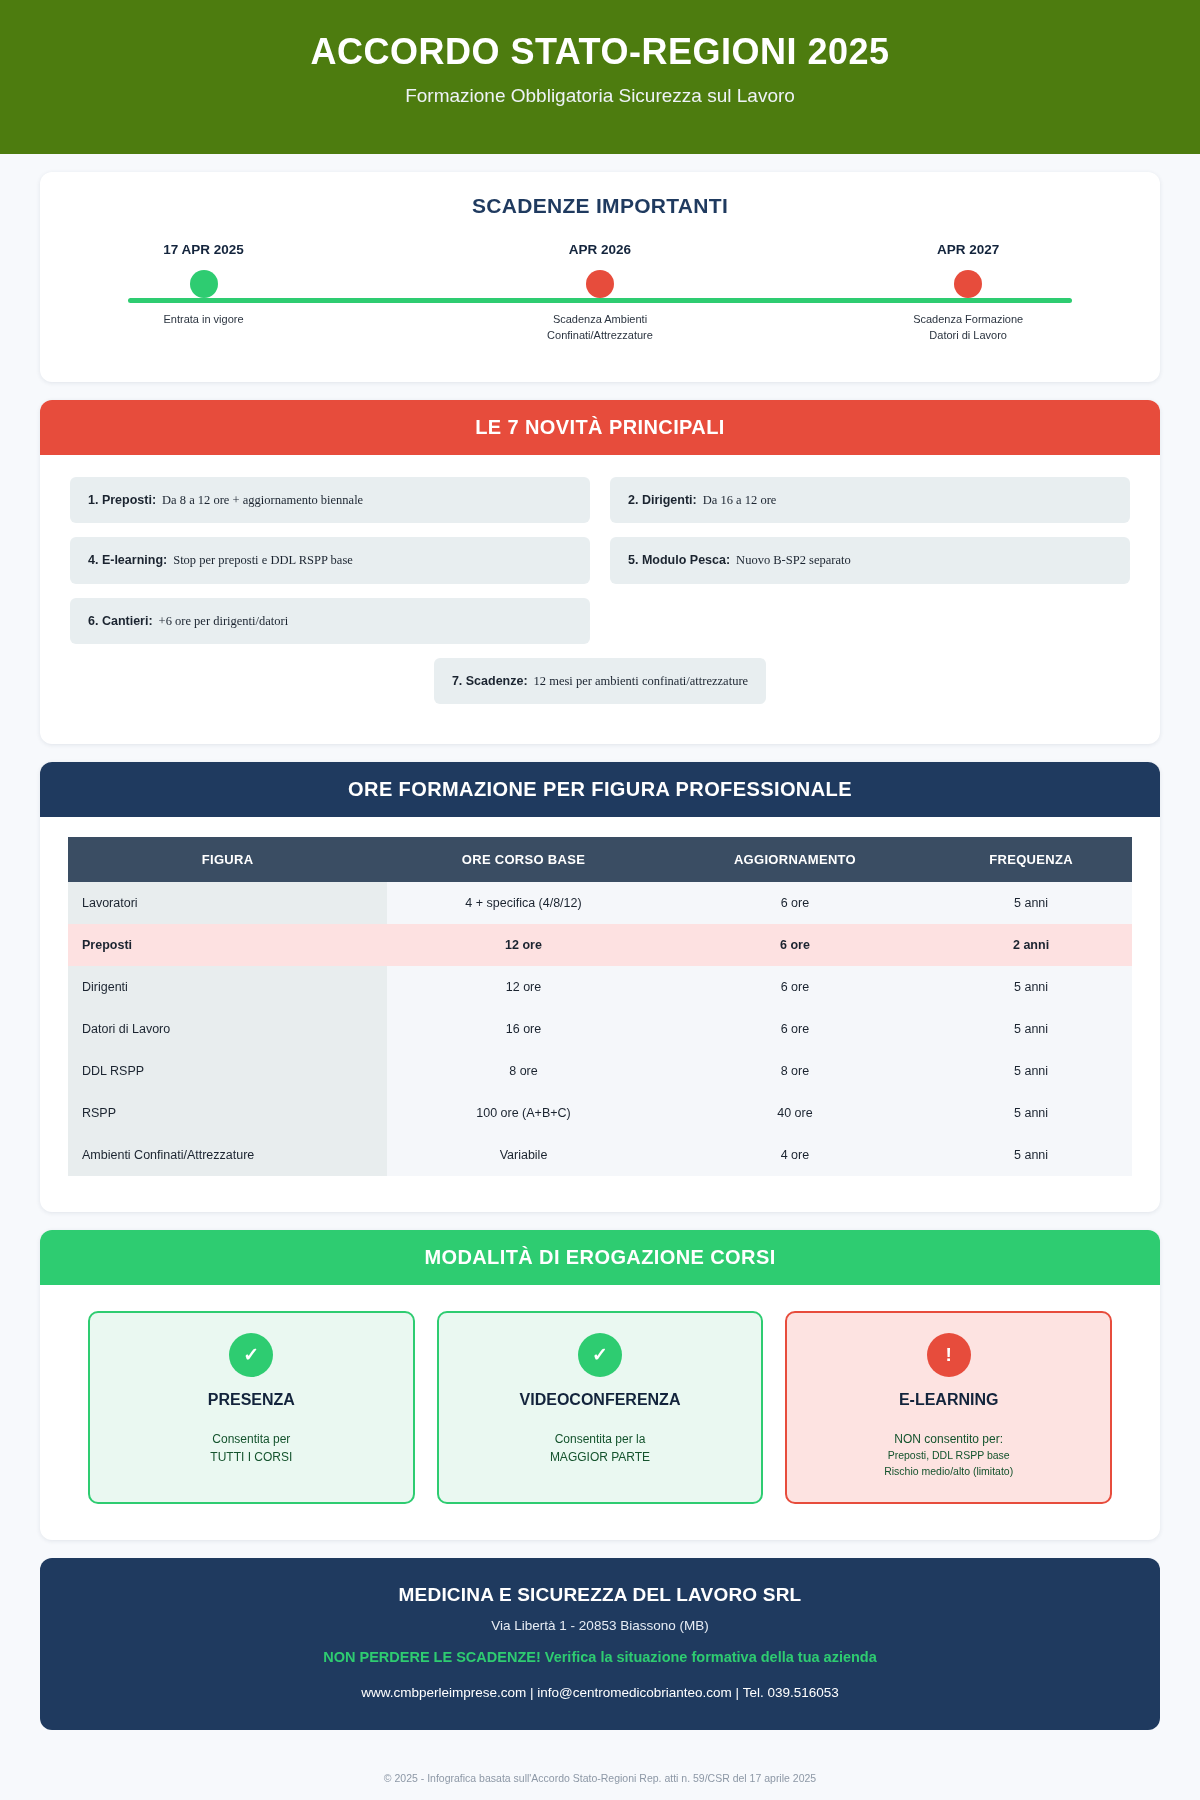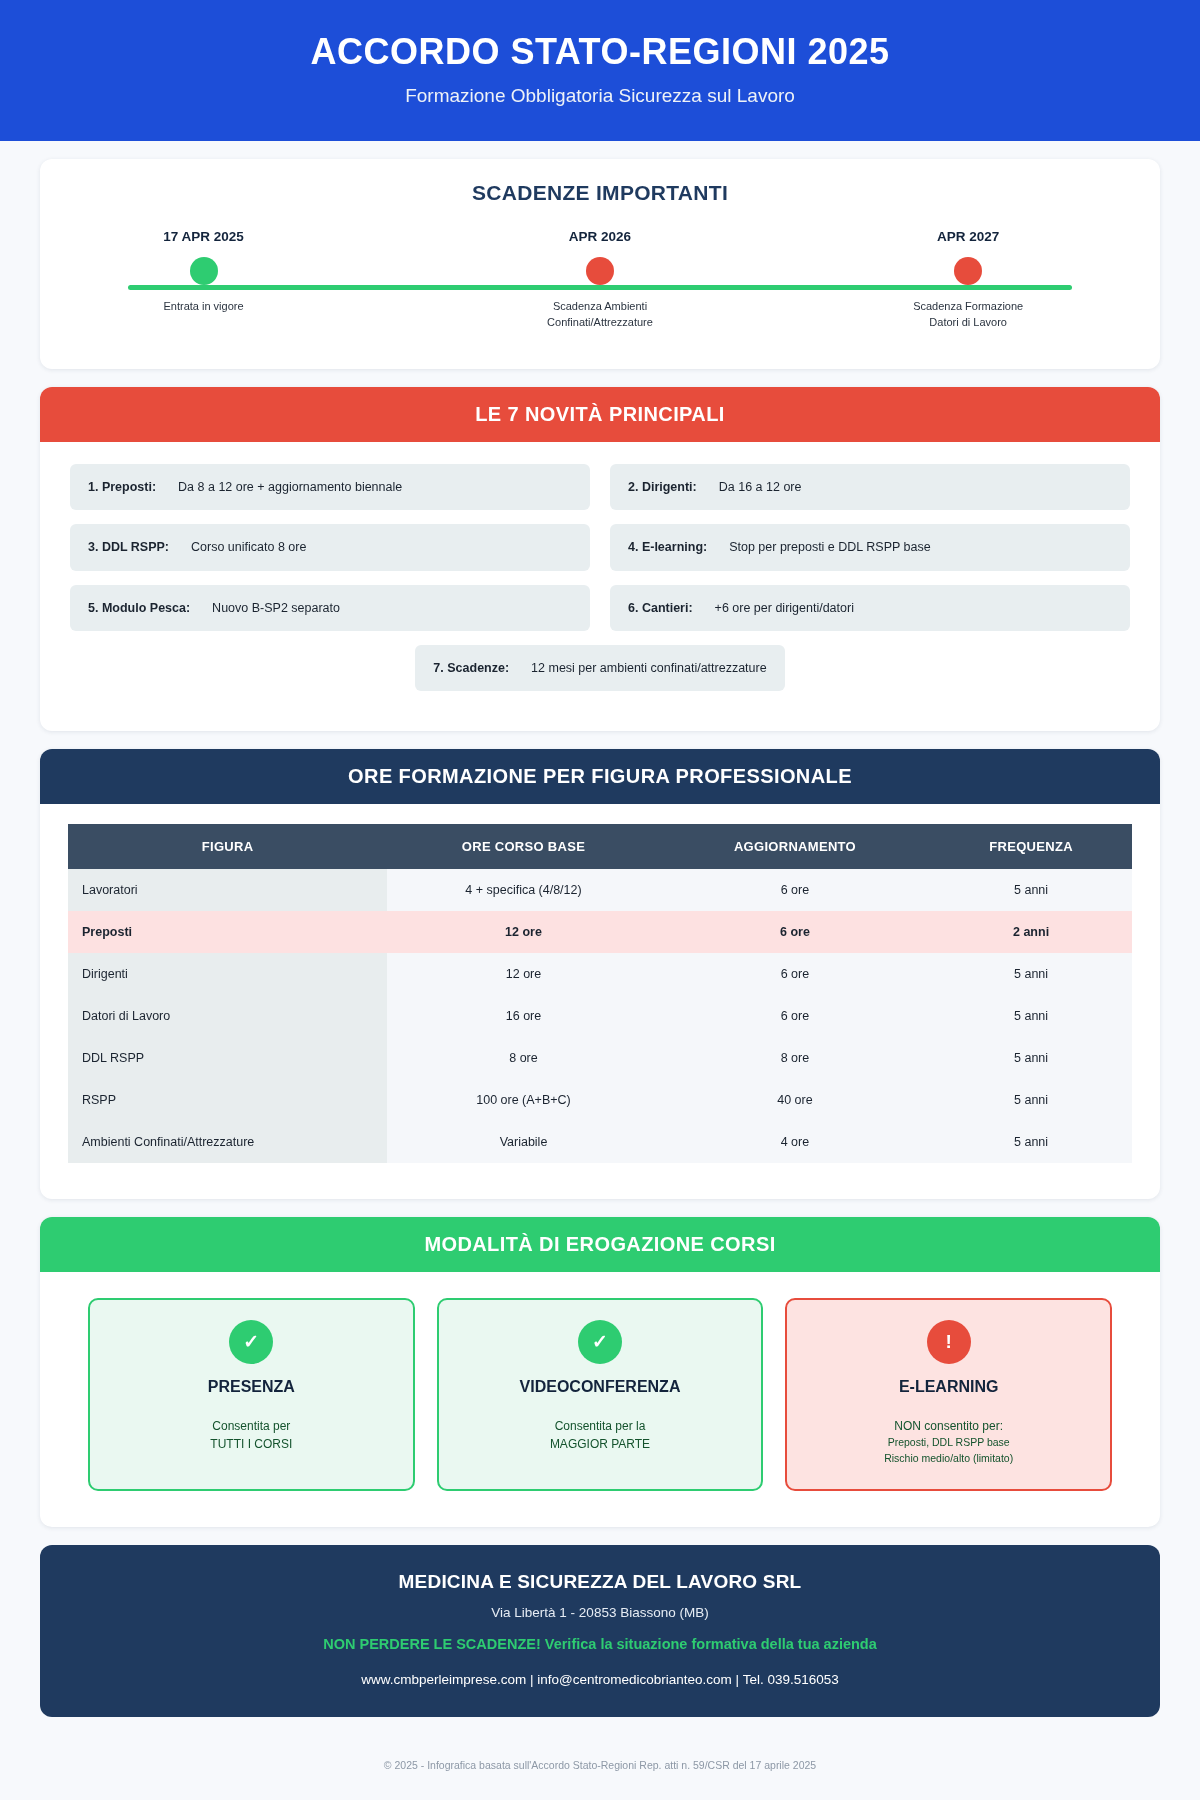--- a/index.html
+++ b/index.html
@@ -5,22 +5,22 @@
   * { box-sizing: border-box; margin: 0; padding: 0; }
   html, body {
     width: 1200px;
     background: #f7f9fc;
     font-family: "Liberation Sans", sans-serif;
   }
   body { width: 1200px; min-height: 1800px; position: relative; }
 
   
   .header {
-    background: #1d4ed8;
-    padding: 30px 20px 34px;
+    background: #4d7c0f;
+    padding: 30px 20px 47px;
     text-align: center;
   }
   .header h1 {
     color: #ffffff;
     font-size: 36px;
     font-weight: bold;
     letter-spacing: .5px;
     line-height: 1.2;
   }
   .header .subtitle {
@@ -111,21 +111,21 @@
   .novita-item {
     flex: 0 0 calc(50% - 10px);
     background: #e8eef0;
     border-radius: 6px;
     padding: 15px 18px;
     font-size: 12.5px;
     color: #1b2430;
     line-height: 1.3;
   }
   .novita-item .nv-label { font-weight: bold; }
-  .novita-item .nv-val { margin-left: 22px; }
+  .novita-item .nv-val { margin-left: 6px; font-family: Liberation Serif, serif; }
   .novita-last-row {
     display: flex;
     justify-content: center;
     margin-top: 14px;
   }
   .novita-item.wide {
     flex: 0 0 auto;
     min-width: 300px;
     text-align: left;
   }
@@ -275,23 +275,20 @@
 
 <div class="card">
   <div class="banner red">LE 7 NOVITÀ PRINCIPALI</div>
   <div class="novita-body">
     <div class="novita-grid">
       <div class="novita-item">
         <span class="nv-label">1. Preposti:</span><span class="nv-val">Da 8 a 12 ore + aggiornamento biennale</span>
       </div>
       <div class="novita-item">
         <span class="nv-label">2. Dirigenti:</span><span class="nv-val">Da 16 a 12 ore</span>
-      </div>
-      <div class="novita-item">
-        <span class="nv-label">3. DDL RSPP:</span><span class="nv-val">Corso unificato 8 ore</span>
       </div>
       <div class="novita-item">
         <span class="nv-label">4. E-learning:</span><span class="nv-val">Stop per preposti e DDL RSPP base</span>
       </div>
       <div class="novita-item">
         <span class="nv-label">5. Modulo Pesca:</span><span class="nv-val">Nuovo B-SP2 separato</span>
       </div>
       <div class="novita-item">
         <span class="nv-label">6. Cantieri:</span><span class="nv-val">+6 ore per dirigenti/datori</span>
       </div>

